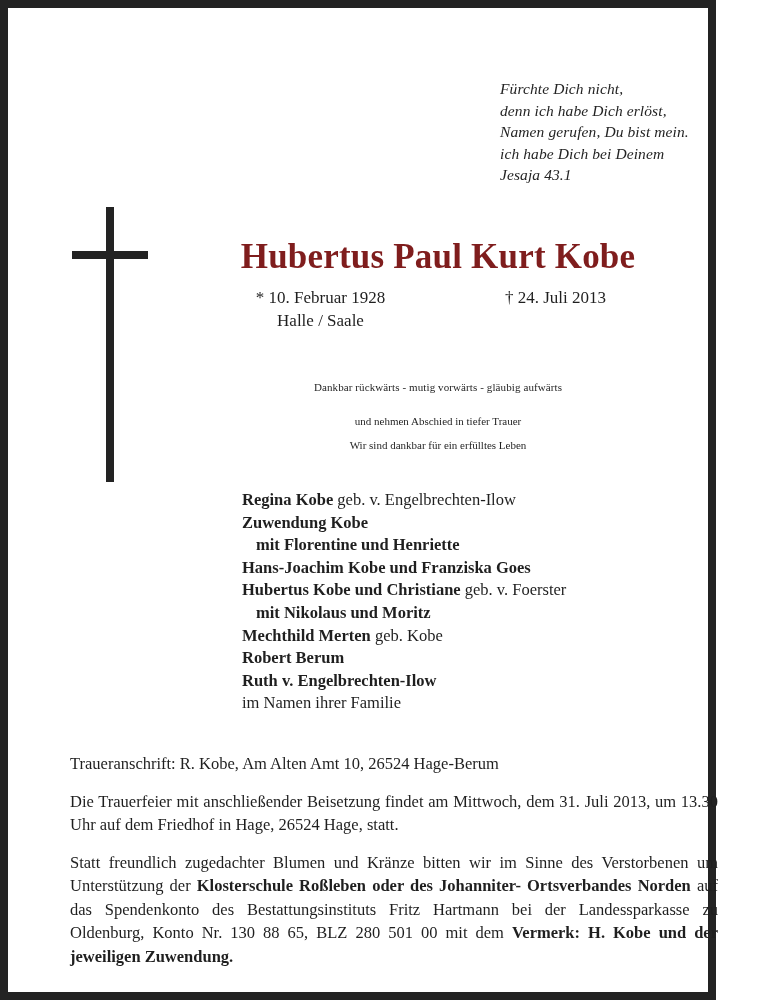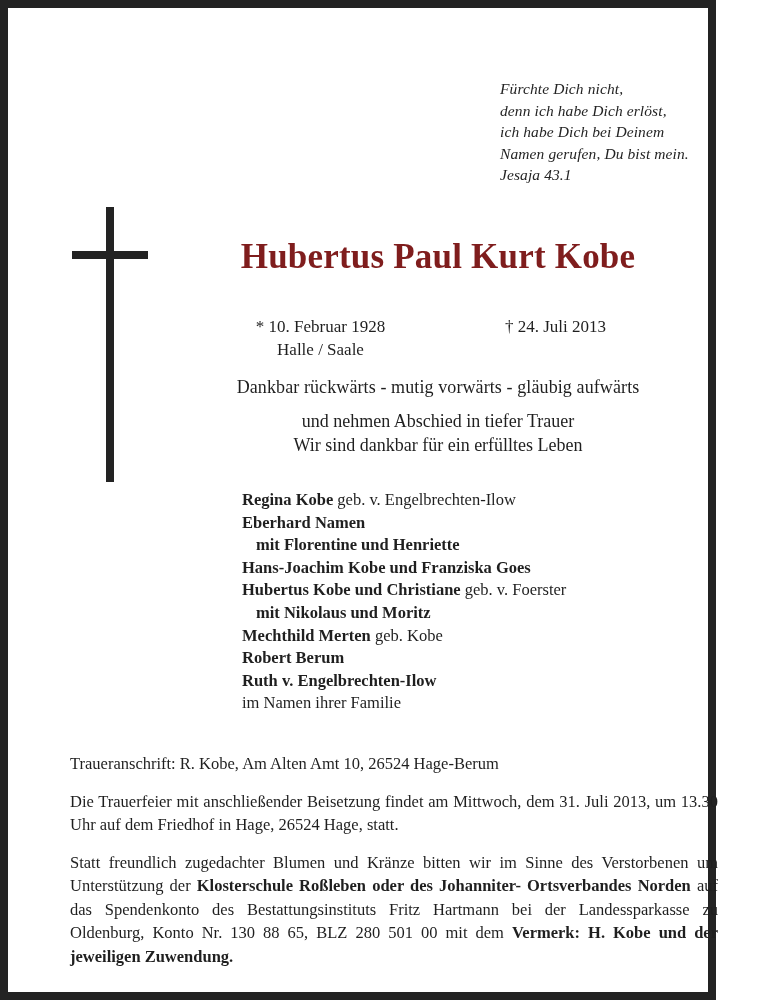--- a/index.html
+++ b/index.html
@@ -91,32 +91,31 @@
   #life-dates {
     margin-top: 8px;
     display: flex;
     justify-content: center;
     font-size: 17px;
     line-height: 23px;
   }
   #life-dates .date-col {
     width: 235px;
     text-align: center;
-    margin-top: 29px;
   }
   #life-dates .date-col .dline { white-space: nowrap; }
 
   
   #motto-block {
     position: absolute;
     left: 160px;
     top: 367px;
     width: 540px;
     text-align: center;
-    font-size: 18px;
+    font-size: 11px;
     line-height: 24px;
   }
   #motto-block .motto-primary { letter-spacing: 0.1px; white-space: nowrap; }
   #motto-block .motto-secondary { margin-top: 10px; }
   #motto-block .motto-secondary div { white-space: nowrap; }
 
   
   #family-list {
     position: absolute;
     left: 234px;
@@ -161,22 +160,22 @@
 </style>
 </head>
 <body>
 
 <div id="obituary-card">
   <div class="page-inner">
 
     <div id="scripture-quote">
       <div class="verse-line">Fürchte Dich nicht,</div>
       <div class="verse-line">denn ich habe Dich erlöst,</div>
+      <div class="verse-line">Namen gerufen, Du bist mein.</div>
       <div class="verse-line">ich habe Dich bei Deinem</div>
-      <div class="verse-line">Namen gerufen, Du bist mein.</div>
       <div class="verse-ref">Jesaja 43.1</div>
     </div>
 
     <div id="cross-symbol">
       <div class="cross-vertical"></div>
       <div class="cross-horizontal"></div>
     </div>
 
     <div id="deceased-block">
       <div id="deceased-name">Hubertus Paul Kurt Kobe</div>
@@ -194,21 +193,21 @@
     <div id="motto-block">
       <div class="motto-primary">Dankbar rückwärts -  mutig vorwärts -  gläubig aufwärts</div>
       <div class="motto-secondary">
         <div>und nehmen Abschied in tiefer Trauer</div>
         <div>Wir sind dankbar für ein erfülltes Leben</div>
       </div>
     </div>
 
     <div id="family-list">
         <div class="family-row"><span class="fam-bold">Regina Kobe</span><span class="fam-plain"> geb. v. Engelbrechten-Ilow</span></div>
-        <div class="family-row"><span class="fam-bold">Eberhard Namen</span></div>
+        <div class="family-row"><span class="fam-bold">Zuwendung Kobe</span></div>
         <div class="family-row indented"><span class="fam-bold">mit Florentine und Henriette</span></div>
         <div class="family-row"><span class="fam-bold">Hans-Joachim Kobe und Franziska Goes</span></div>
         <div class="family-row"><span class="fam-bold">Hubertus Kobe und Christiane</span><span class="fam-plain"> geb. v. Foerster</span></div>
         <div class="family-row indented"><span class="fam-bold">mit Nikolaus und Moritz</span></div>
         <div class="family-row"><span class="fam-bold">Mechthild Merten</span><span class="fam-plain"> geb. Kobe</span></div>
         <div class="family-row"><span class="fam-bold">Robert Berum</span></div>
         <div class="family-row"><span class="fam-bold">Ruth v. Engelbrechten-Ilow</span></div>
       </div>
     <div id="family-closing">im Namen ihrer Familie</div>
 

